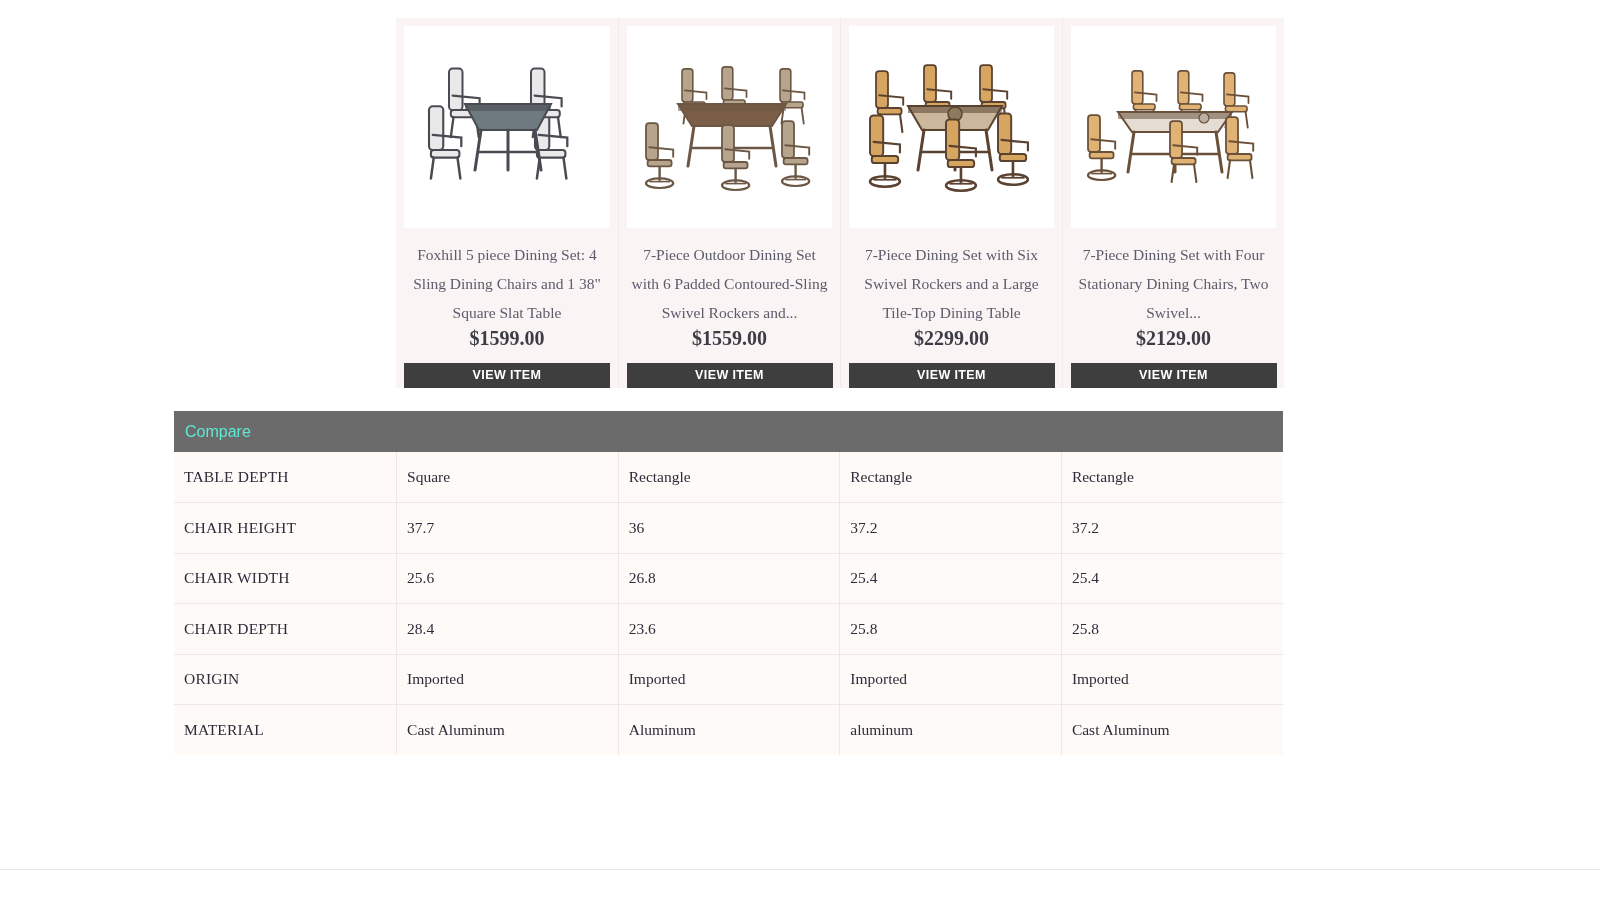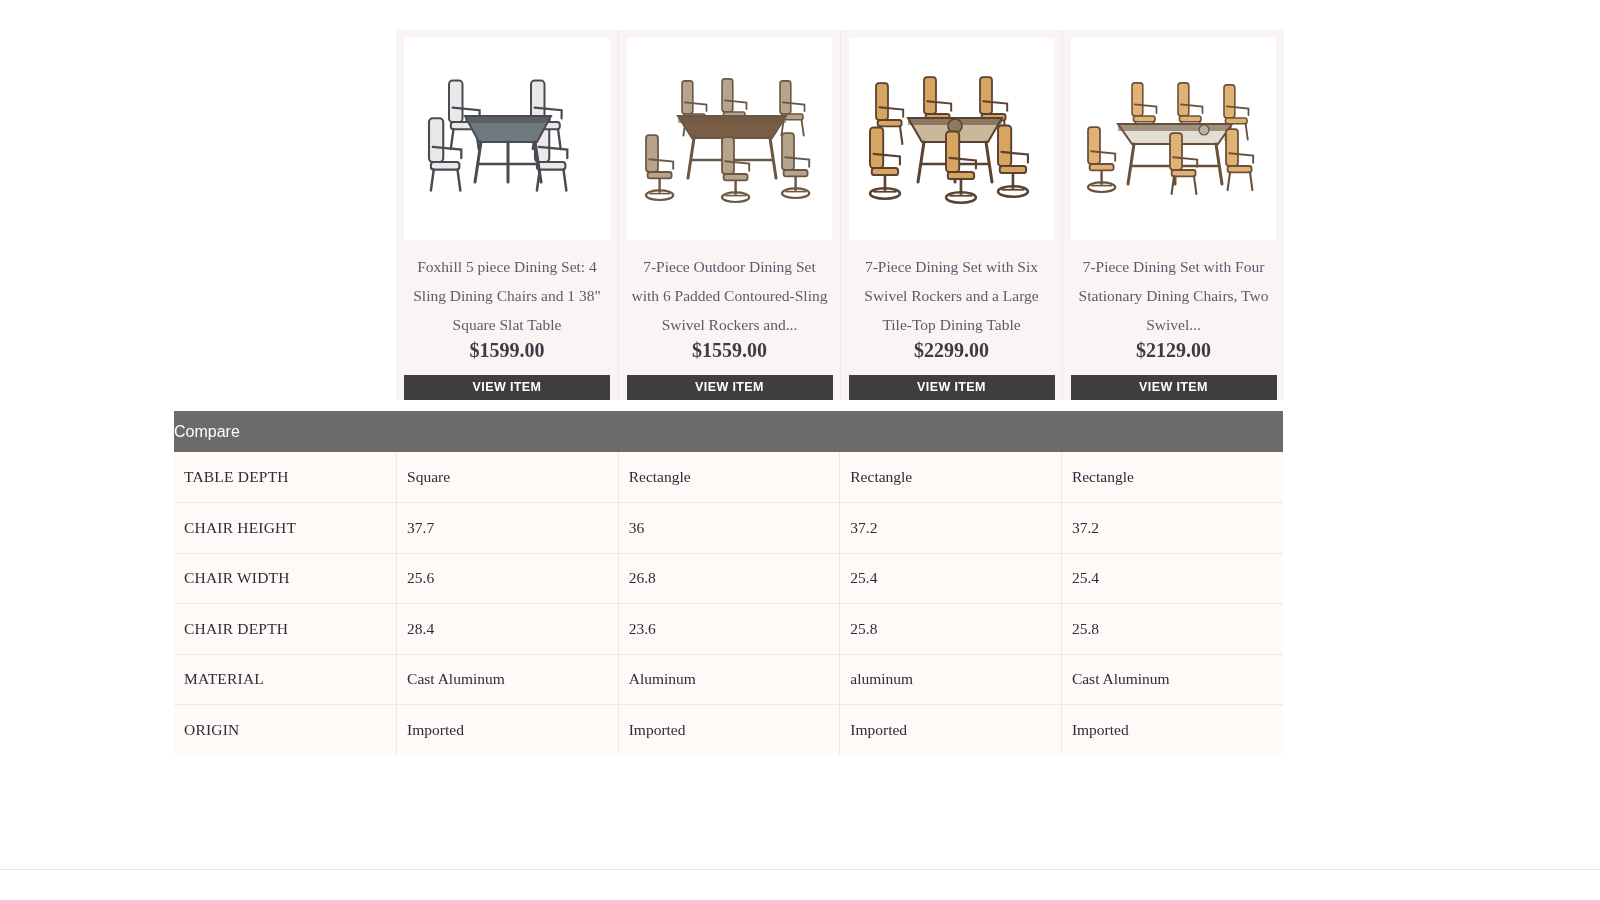--- a/index.html
+++ b/index.html
@@ -15,21 +15,21 @@
     position: relative;
     width: 1600px;
     height: 900px;
     background: #ffffff;
   }
 
   
   .cards {
     position: absolute;
     left: 396px;
-    top: 30px;
+    top: 18px;
     width: 888px;
     height: 370px;
     display: flex;
     background: #0f172a;
   }
 
   .card {
     width: 222px;
     background: #fbf4f4;
     border-left: 1px solid #f4e9e9;
@@ -91,24 +91,25 @@
   
   .compare-wrap {
     position: absolute;
     left: 174px;
     top: 411px;
     width: 1109px;
   }
 
   .compare-header {
     background: #6b6b6b;
-    color: #ffffff;
+    color: #5eead4;
     height: 41px;
     display: flex;
     align-items: center;
+    padding-left: 11px;
     font-family: "Liberation Sans", "DejaVu Sans", sans-serif;
     font-size: 16px;
   }
 
   table.compare {
     width: 100%;
     border-collapse: collapse;
     background: #fdfaf8;
     table-layout: fixed;
   }
@@ -385,31 +386,31 @@
             <td class="val">25.4</td>
           </tr>
           <tr>
             <td class="label">CHAIR DEPTH</td>
             <td class="val">28.4</td>
             <td class="val">23.6</td>
             <td class="val">25.8</td>
             <td class="val">25.8</td>
           </tr>
           <tr>
+            <td class="label">ORIGIN</td>
+            <td class="val">Imported</td>
+            <td class="val">Imported</td>
+            <td class="val">Imported</td>
+            <td class="val">Imported</td>
+          </tr>
+          <tr>
             <td class="label">MATERIAL</td>
             <td class="val">Cast Aluminum</td>
             <td class="val">Aluminum</td>
             <td class="val">aluminum</td>
             <td class="val">Cast Aluminum</td>
           </tr>
-          <tr>
-            <td class="label">ORIGIN</td>
-            <td class="val">Imported</td>
-            <td class="val">Imported</td>
-            <td class="val">Imported</td>
-            <td class="val">Imported</td>
-          </tr>
         </tbody>
     </table>
   </div>
 
   <div class="bottom-rule"></div>
 </div>
 
 </body></html>

